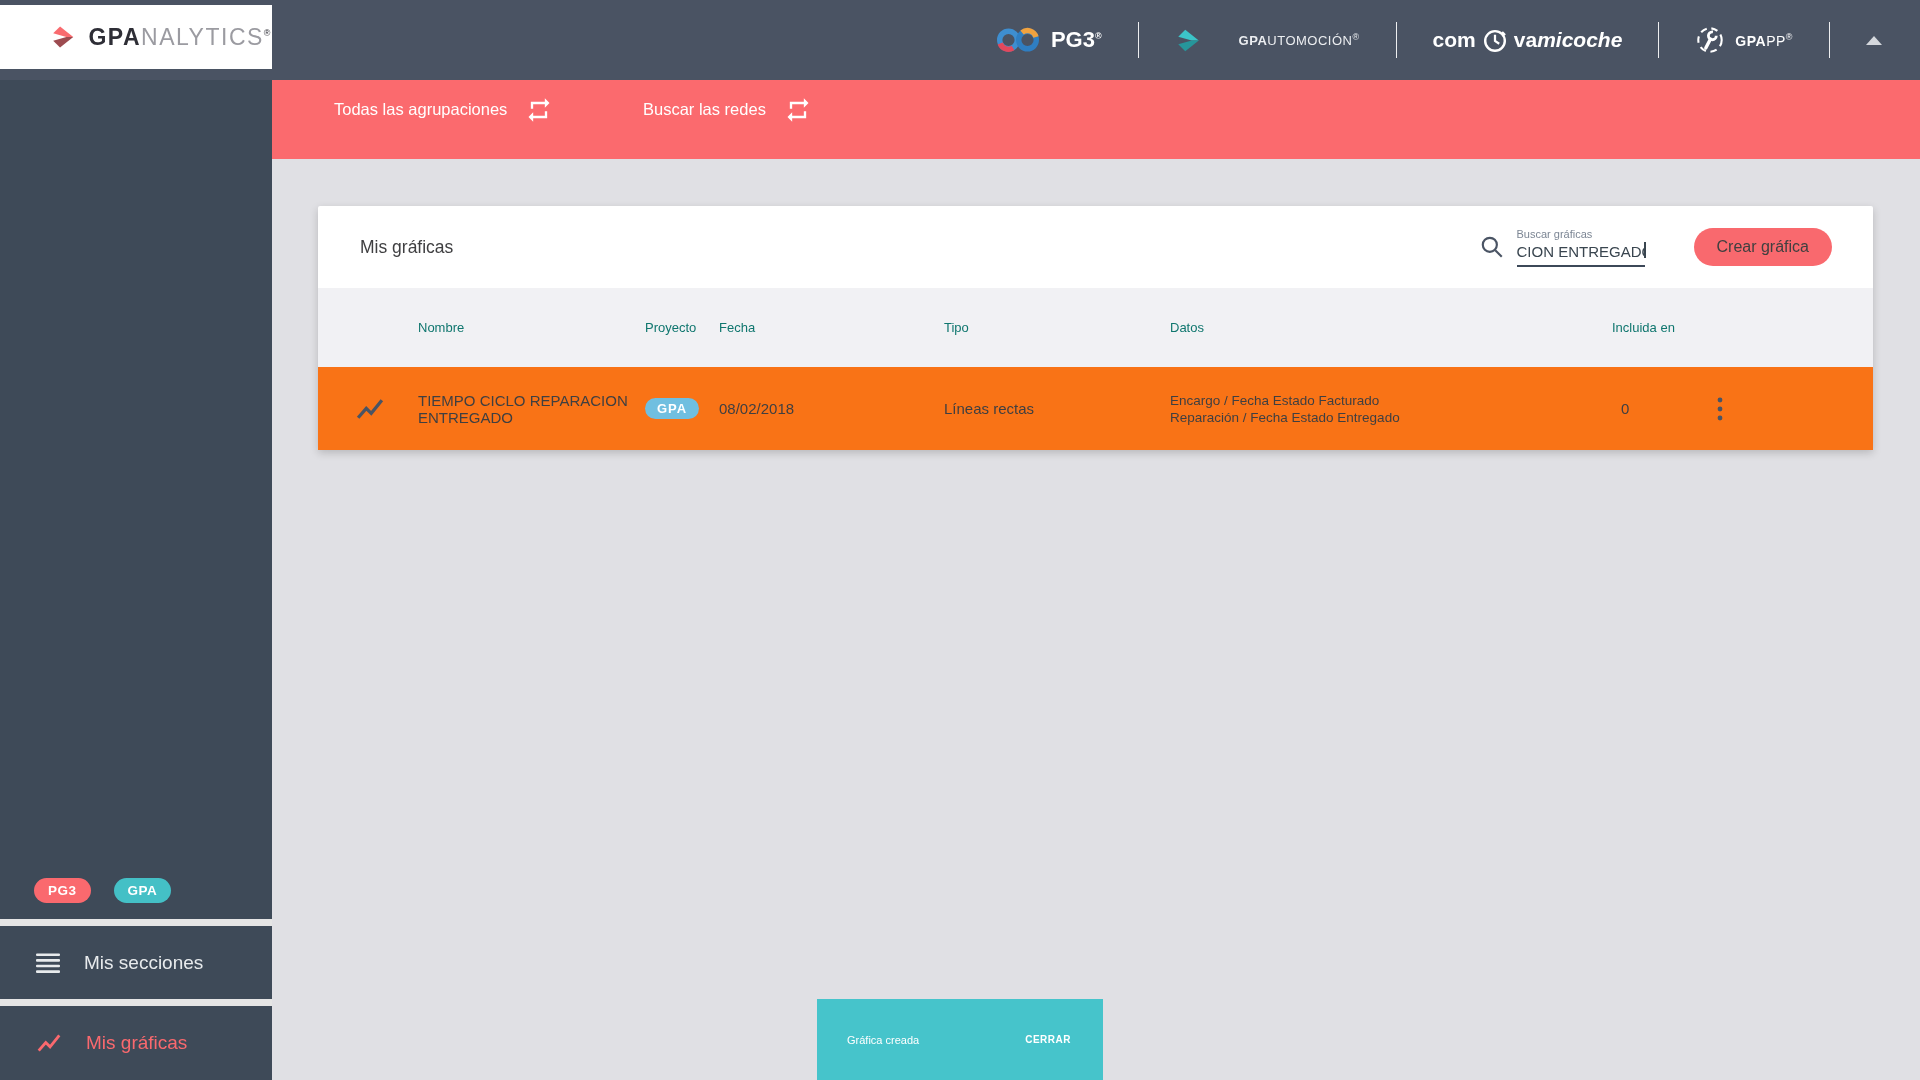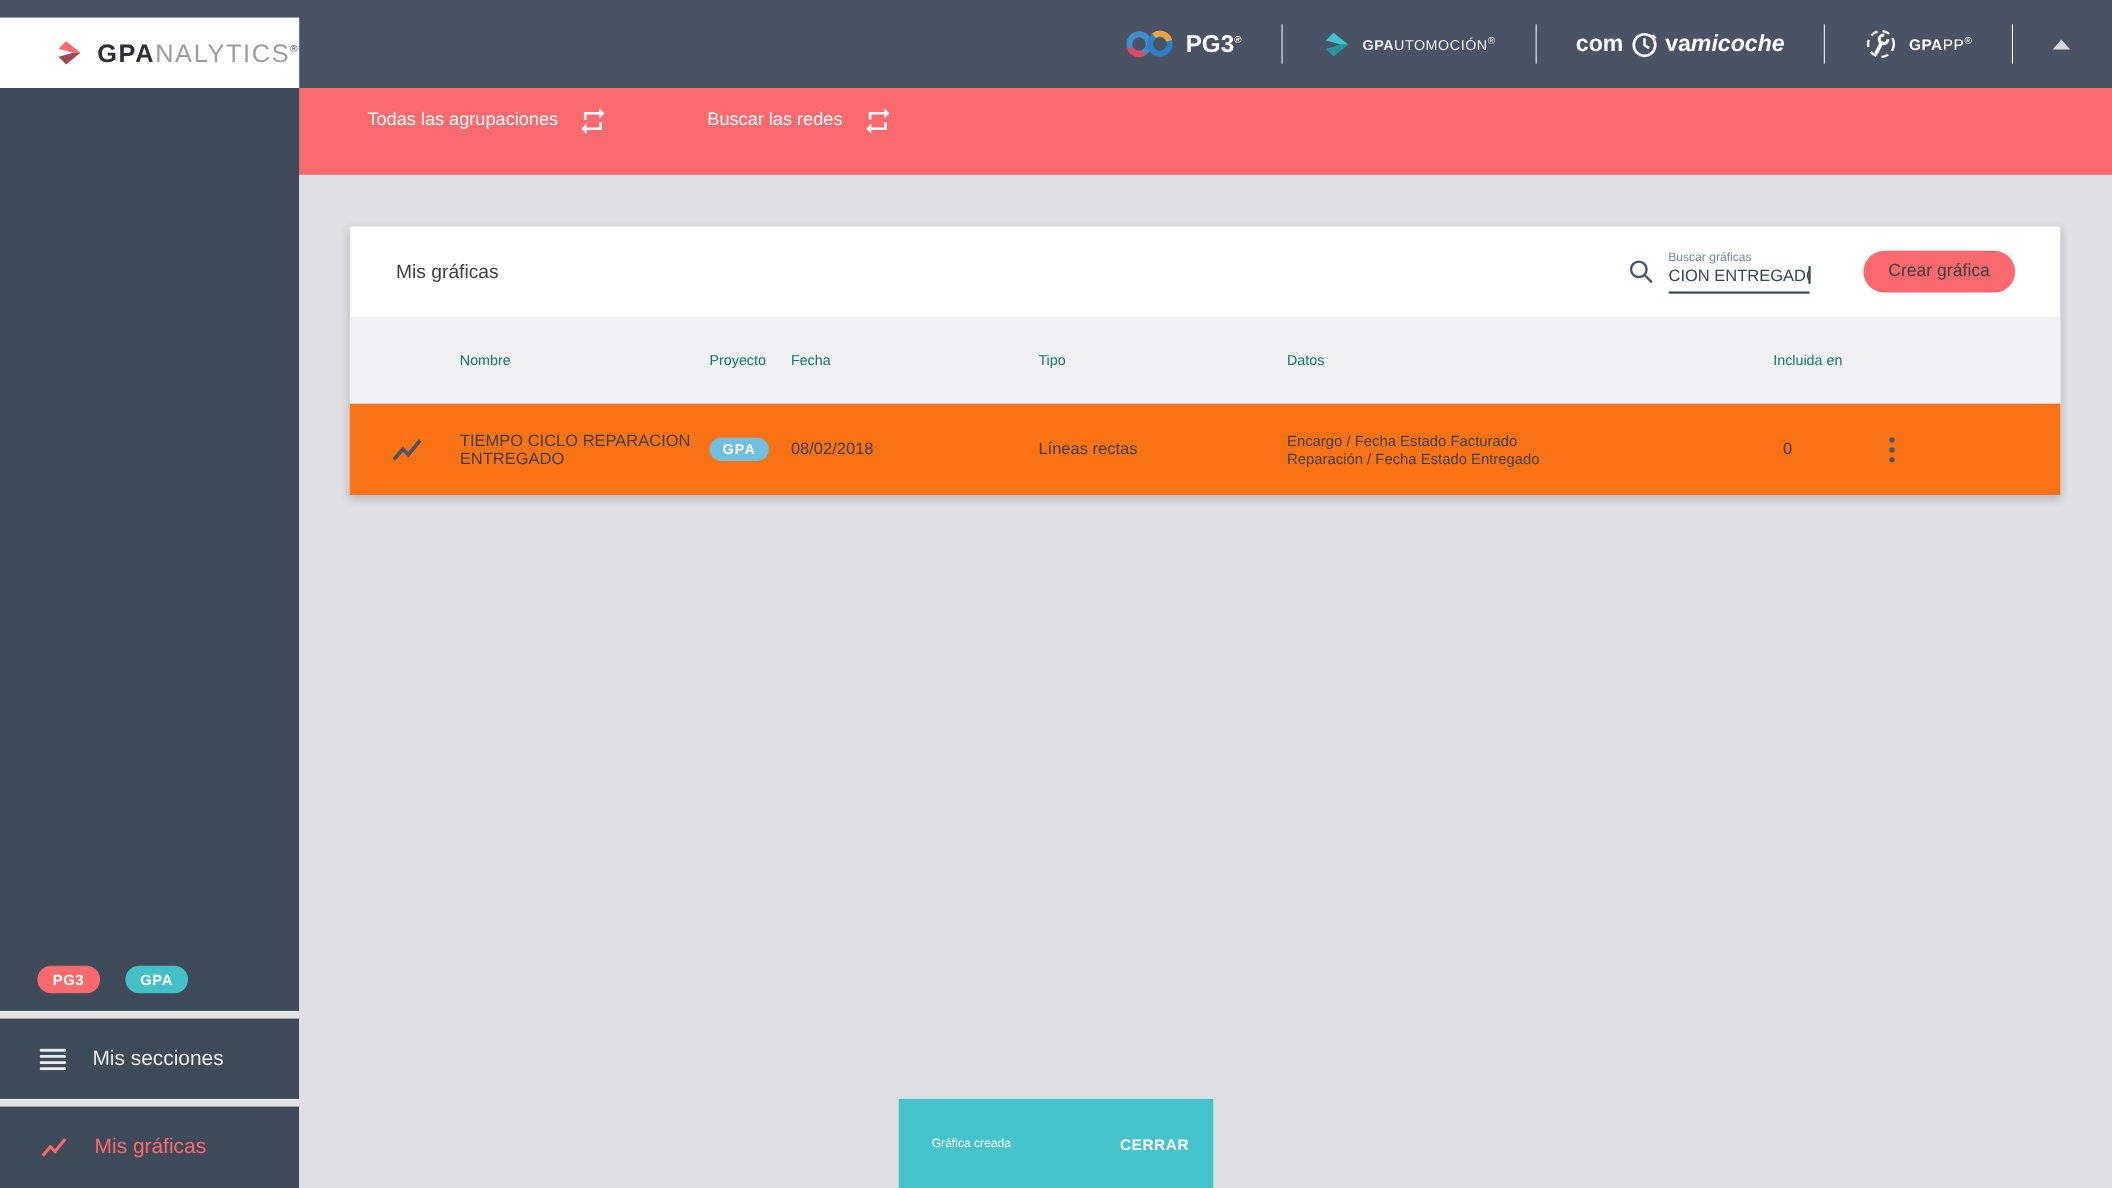--- a/index.html
+++ b/index.html
@@ -2,30 +2,30 @@
 <html><head>
 <meta charset="utf-8">
 <style>
   html,body{margin:0;padding:0;width:1920px;height:1080px;overflow:hidden;
     font-family:"Liberation Sans",sans-serif;background:#E0E0E4;}
   *{box-sizing:border-box;}
   sup{font-size:9px;}
 
   
   .topbar{position:absolute;top:0;left:0;width:1920px;height:80px;background:#4A5363;}
-  .logo-box{position:absolute;left:0;top:16px;width:272px;height:64px;background:#fff;
+  .logo-box{position:absolute;left:0;top:5px;width:272px;height:64px;background:#fff;
     display:flex;align-items:center;padding-left:50px;gap:12px;}
   .logo-text{font-size:23px;letter-spacing:1.5px;color:#2E2E36;white-space:nowrap;}
   .logo-text .bold{font-weight:bold;}
   .logo-text .light{color:#9B9BA1;}
   .brands{position:absolute;right:38px;top:0;height:80px;display:flex;align-items:center;gap:36px;}
   .vsep{width:1px;height:36px;background:rgba(255,255,255,0.9);}
   .brand{display:flex;align-items:center;gap:10px;color:#fff;white-space:nowrap;cursor:pointer;}
   .pg3-text{font-size:22px;font-weight:bold;}
-  .gpauto-text{font-size:13px;letter-spacing:.5px;color:#ECEEF1;}
+  .gpauto-text{font-size:13px;letter-spacing:.5px;color:#ECEEF1;margin-left:27px;}
   .gpauto-text .bold{font-weight:bold;}
   .comv-text{font-size:21px;font-weight:bold;display:flex;align-items:center;gap:5px;}
   .comv-text .it{font-style:italic;}
   .gpapp-text{font-size:14px;letter-spacing:.5px;}
   .gpapp-text .bold{font-weight:bold;}
   .chevron-up{width:0;height:0;border-left:8px solid transparent;border-right:8px solid transparent;
     border-bottom:9px solid #D5D8DD;cursor:pointer;}
 
   
   .filterbar{position:absolute;top:80px;left:272px;right:0;height:79px;background:#FB6A6E;}
@@ -74,22 +74,22 @@
   .badge-blue{display:inline-flex;width:54px;height:21px;border-radius:11px;background:#70BFE0;
     color:#fff;font-size:13px;font-weight:bold;align-items:center;justify-content:center;letter-spacing:1px;}
   .cell-data{font-size:13.5px;line-height:17px;}
   .cell-count{padding-left:9px;}
   .cell-menu{padding-left:13px;display:flex;cursor:pointer;}
 
   
   .toast{position:absolute;left:817px;top:999px;width:286px;height:81px;background:#46C4CB;
     display:flex;align-items:center;color:#fff;z-index:10;}
   .toast-msg{margin-left:30px;font-size:11px;}
-  .toast-btn{margin-left:auto;margin-right:16px;background:none;border:none;color:#fff;
-    font-weight:bold;font-size:14px;letter-spacing:.5px;font-family:"Liberation Sans",sans-serif;cursor:pointer;}
+  .toast-btn{margin-left:auto;margin-right:26px;background:none;border:none;color:#fff;
+    font-weight:bold;font-size:10px;letter-spacing:.5px;font-family:"Liberation Sans",sans-serif;cursor:pointer;}
 </style>
 </head>
 <body>
 
 <div class="app">
 
   <header class="topbar">
     <div class="logo-box">
       <svg width="46" height="46" viewBox="0 0 100 100">
         <polygon points="12,36 38,10 88,50 62,50" fill="#F96B6F"></polygon>

